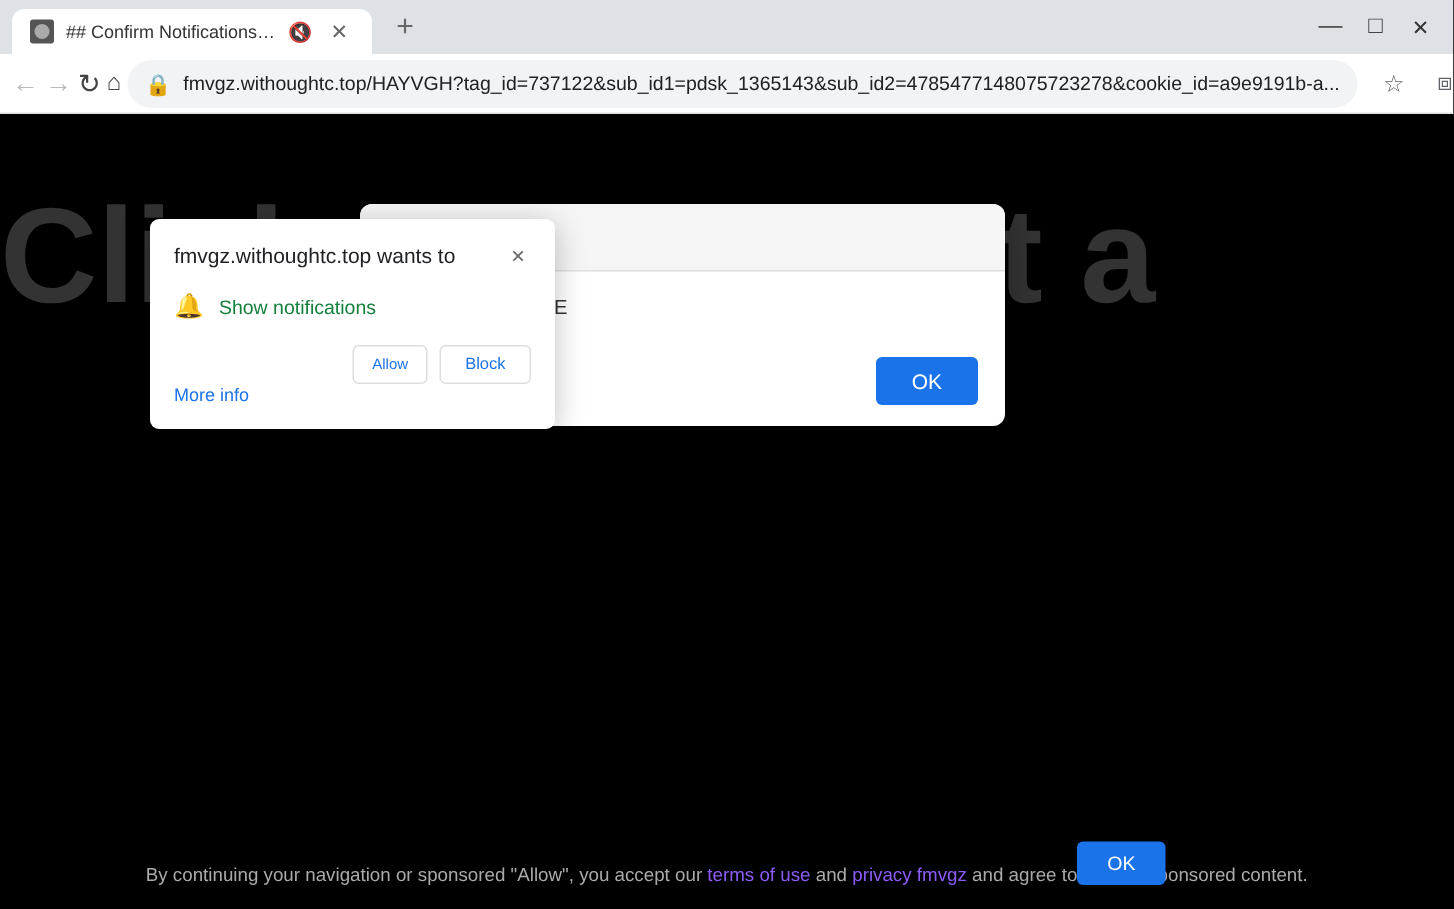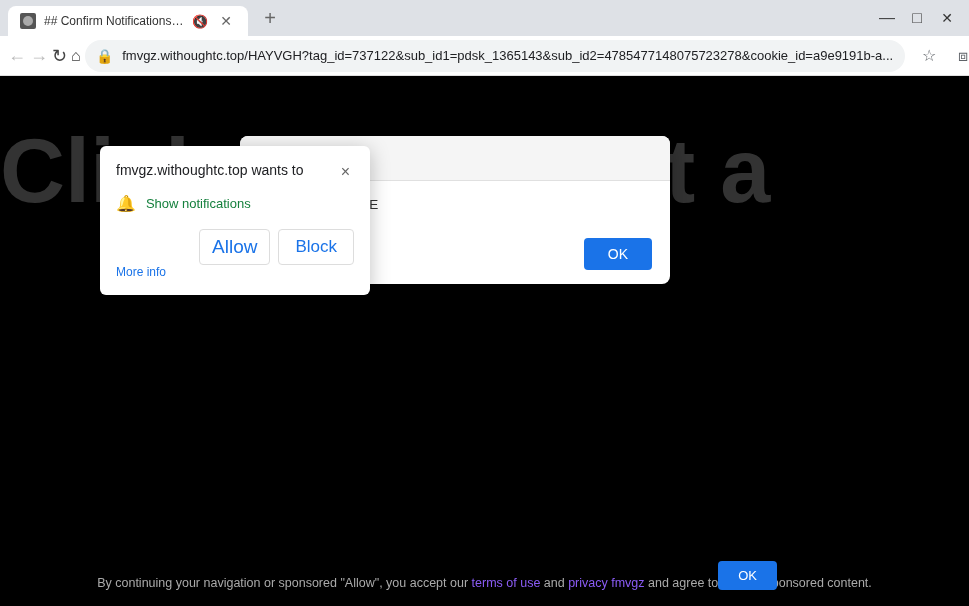--- a/index.html
+++ b/index.html
@@ -153,30 +153,30 @@
       margin-bottom: 16px;
     }
     .notif-bell { font-size: 16px; color: #5f6368; }
     .notif-label { font-size: 13px; color: #15803d; }
     .notif-buttons { display: flex; gap: 8px; justify-content: flex-end; }
     .notif-btn-allow {
       padding: 6px 12px;
       border: 1px solid #ddd;
       border-radius: 4px;
       background: #fff;
-      font-size: 19px;
+      font-size: 10px;
       color: #1a73e8;
       cursor: pointer;
     }
     .notif-btn-block {
       padding: 6px 16px;
       border: 1px solid #ddd;
       border-radius: 4px;
       background: #fff;
-      font-size: 17px;
+      font-size: 11px;
       color: #1a73e8;
       cursor: pointer;
     }
     .notif-more-info {
       font-size: 12px;
       color: #1a73e8;
       cursor: pointer;
       text-decoration: none;
       display: block;
     }

